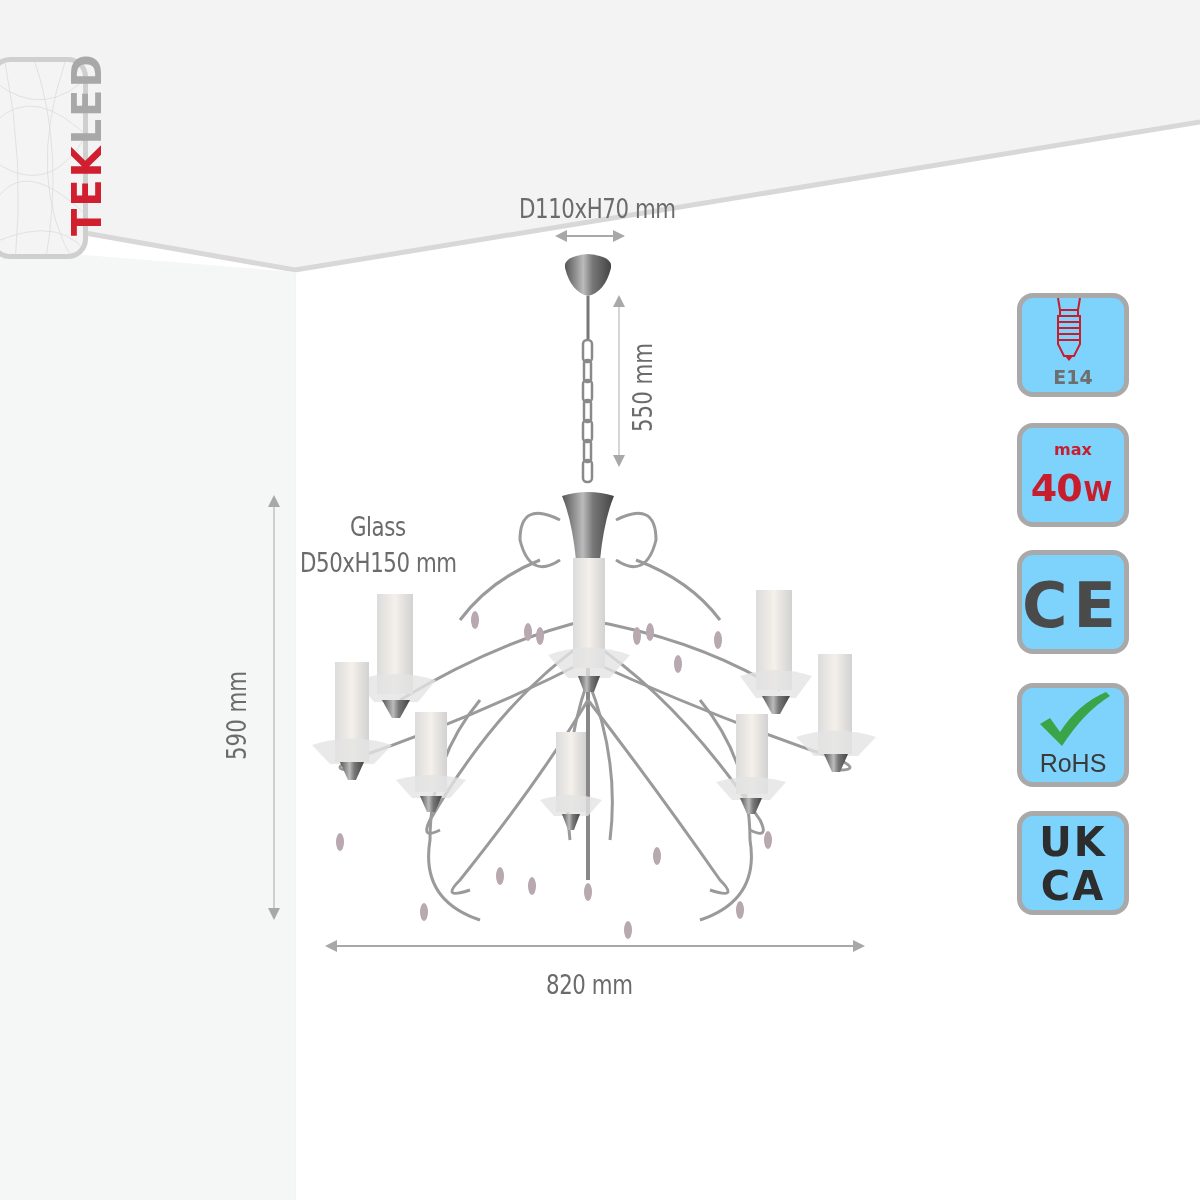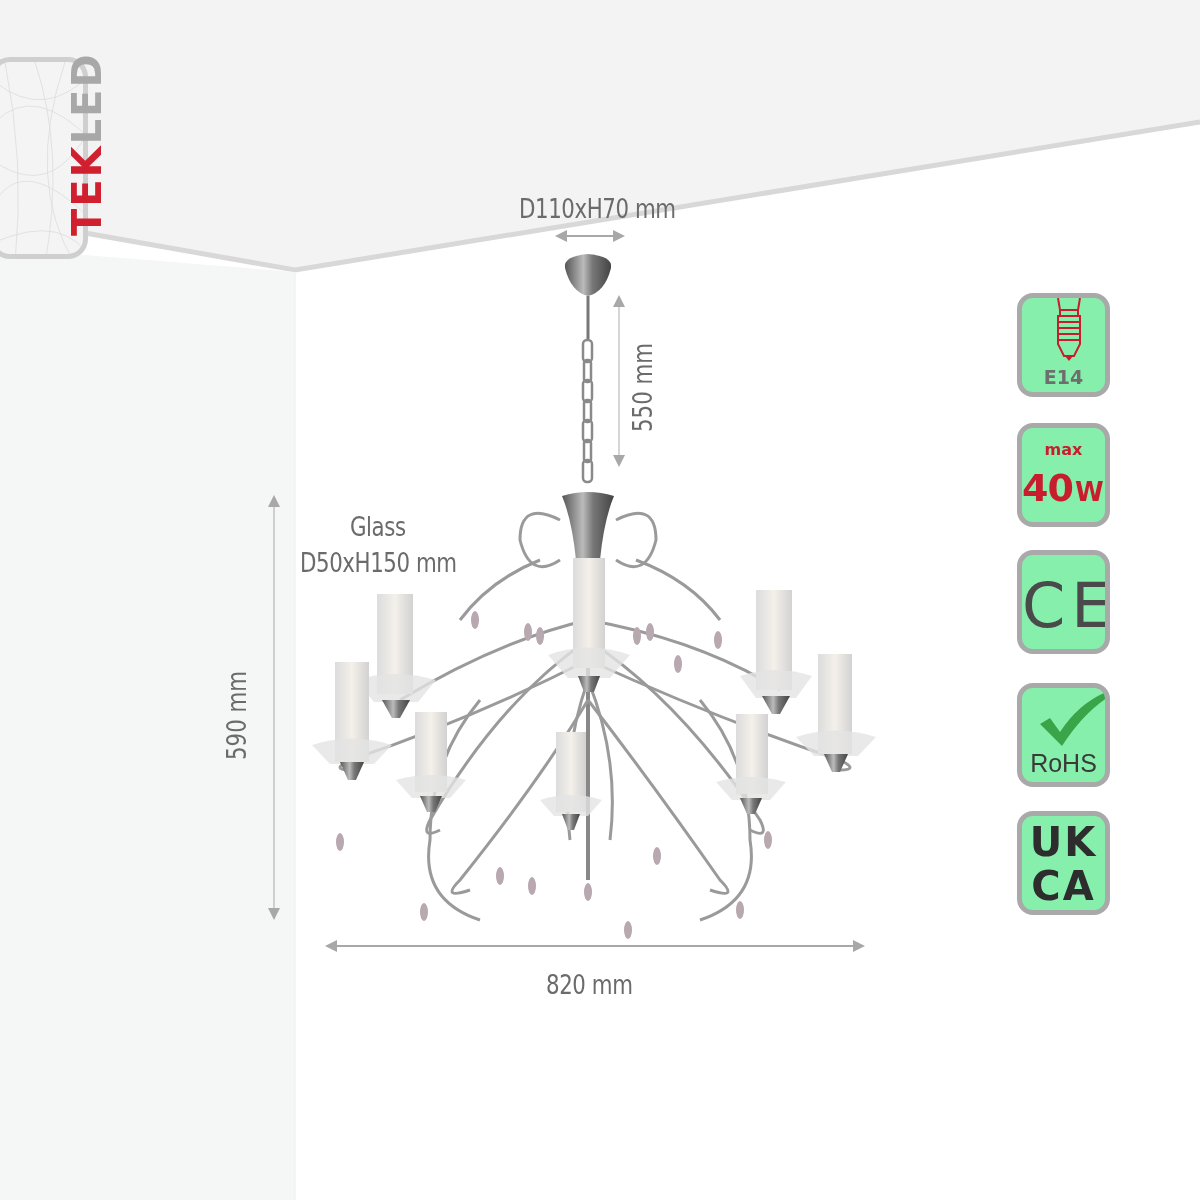--- a/index.html
+++ b/index.html
@@ -29,22 +29,22 @@
   }
   .logo-text {
     position: absolute; left: 64px; top: 236px;
     transform: rotate(-90deg); transform-origin: left top;
     font-family: "DejaVu Sans", sans-serif; font-weight: bold;
     font-size: 40px; letter-spacing: 2px; white-space: nowrap;
   }
   .logo-tek { color: #d01f2e; }
   .logo-led { color: #a8a8a8; }
   .badge {
-    position: absolute; left: 1017px; width: 93px; height: 104px;
-    border: 5px solid #a9a9a9; border-radius: 16px; background: #86efac;
+    position: absolute; left: 1017px; width: 112px; height: 104px;
+    border: 5px solid #a9a9a9; border-radius: 16px; background: #7dd3fc;
     box-sizing: border-box; overflow: hidden;
   }
   .badge-e14 { top: 293px; }
   .badge-max { top: 423px; }
   .badge-ce { top: 550px; }
   .badge-rohs { top: 683px; padding-left: 37px; }
   .badge-ukca { top: 811px; }
   .badge-label-e14 {
     position: absolute; left: 0; right: 0; bottom: 4px; text-align: center;
     color: #6e6e6e; font-weight: bold; font-size: 19px;
@@ -55,23 +55,23 @@
     color: #c81d2d; font-weight: bold; font-size: 16px;
     font-family: "DejaVu Sans", sans-serif;
   }
   .badge-max-val {
     position: absolute; left: 0; right: 4px; top: 38px; text-align: center;
     color: #c81d2d; font-weight: bold; font-size: 38px;
     font-family: "DejaVu Sans", sans-serif; letter-spacing: -1px;
   }
   .badge-max-val .unit { font-size: 26px; margin-left: 2px; }
   .badge-ce-text {
-    position: absolute; left: 0; right: 0; top: 14px; text-align: right;
+    position: absolute; left: 0; right: 0; top: 14px; text-align: left;
     color: #4a4a4a; font-size: 62px;
-    font-family: "DejaVu Sans", sans-serif; letter-spacing: 6px;
+    font-family: "DejaVu Sans", sans-serif; letter-spacing: 6px; font-weight: bold;
   }
   .badge-rohs-text {
     position: absolute; left: 0; right: 0; bottom: 4px; text-align: center;
     color: #3a3a3a; font-size: 25px; font-family: "Liberation Sans", sans-serif;
   }
   .badge-ukca-text {
     position: absolute; left: 0; right: 0; top: 4px; text-align: center;
     color: #2d2d2d; font-weight: bold; font-size: 40px; line-height: 44px;
     font-family: "DejaVu Sans", sans-serif; letter-spacing: 2px;
   }

